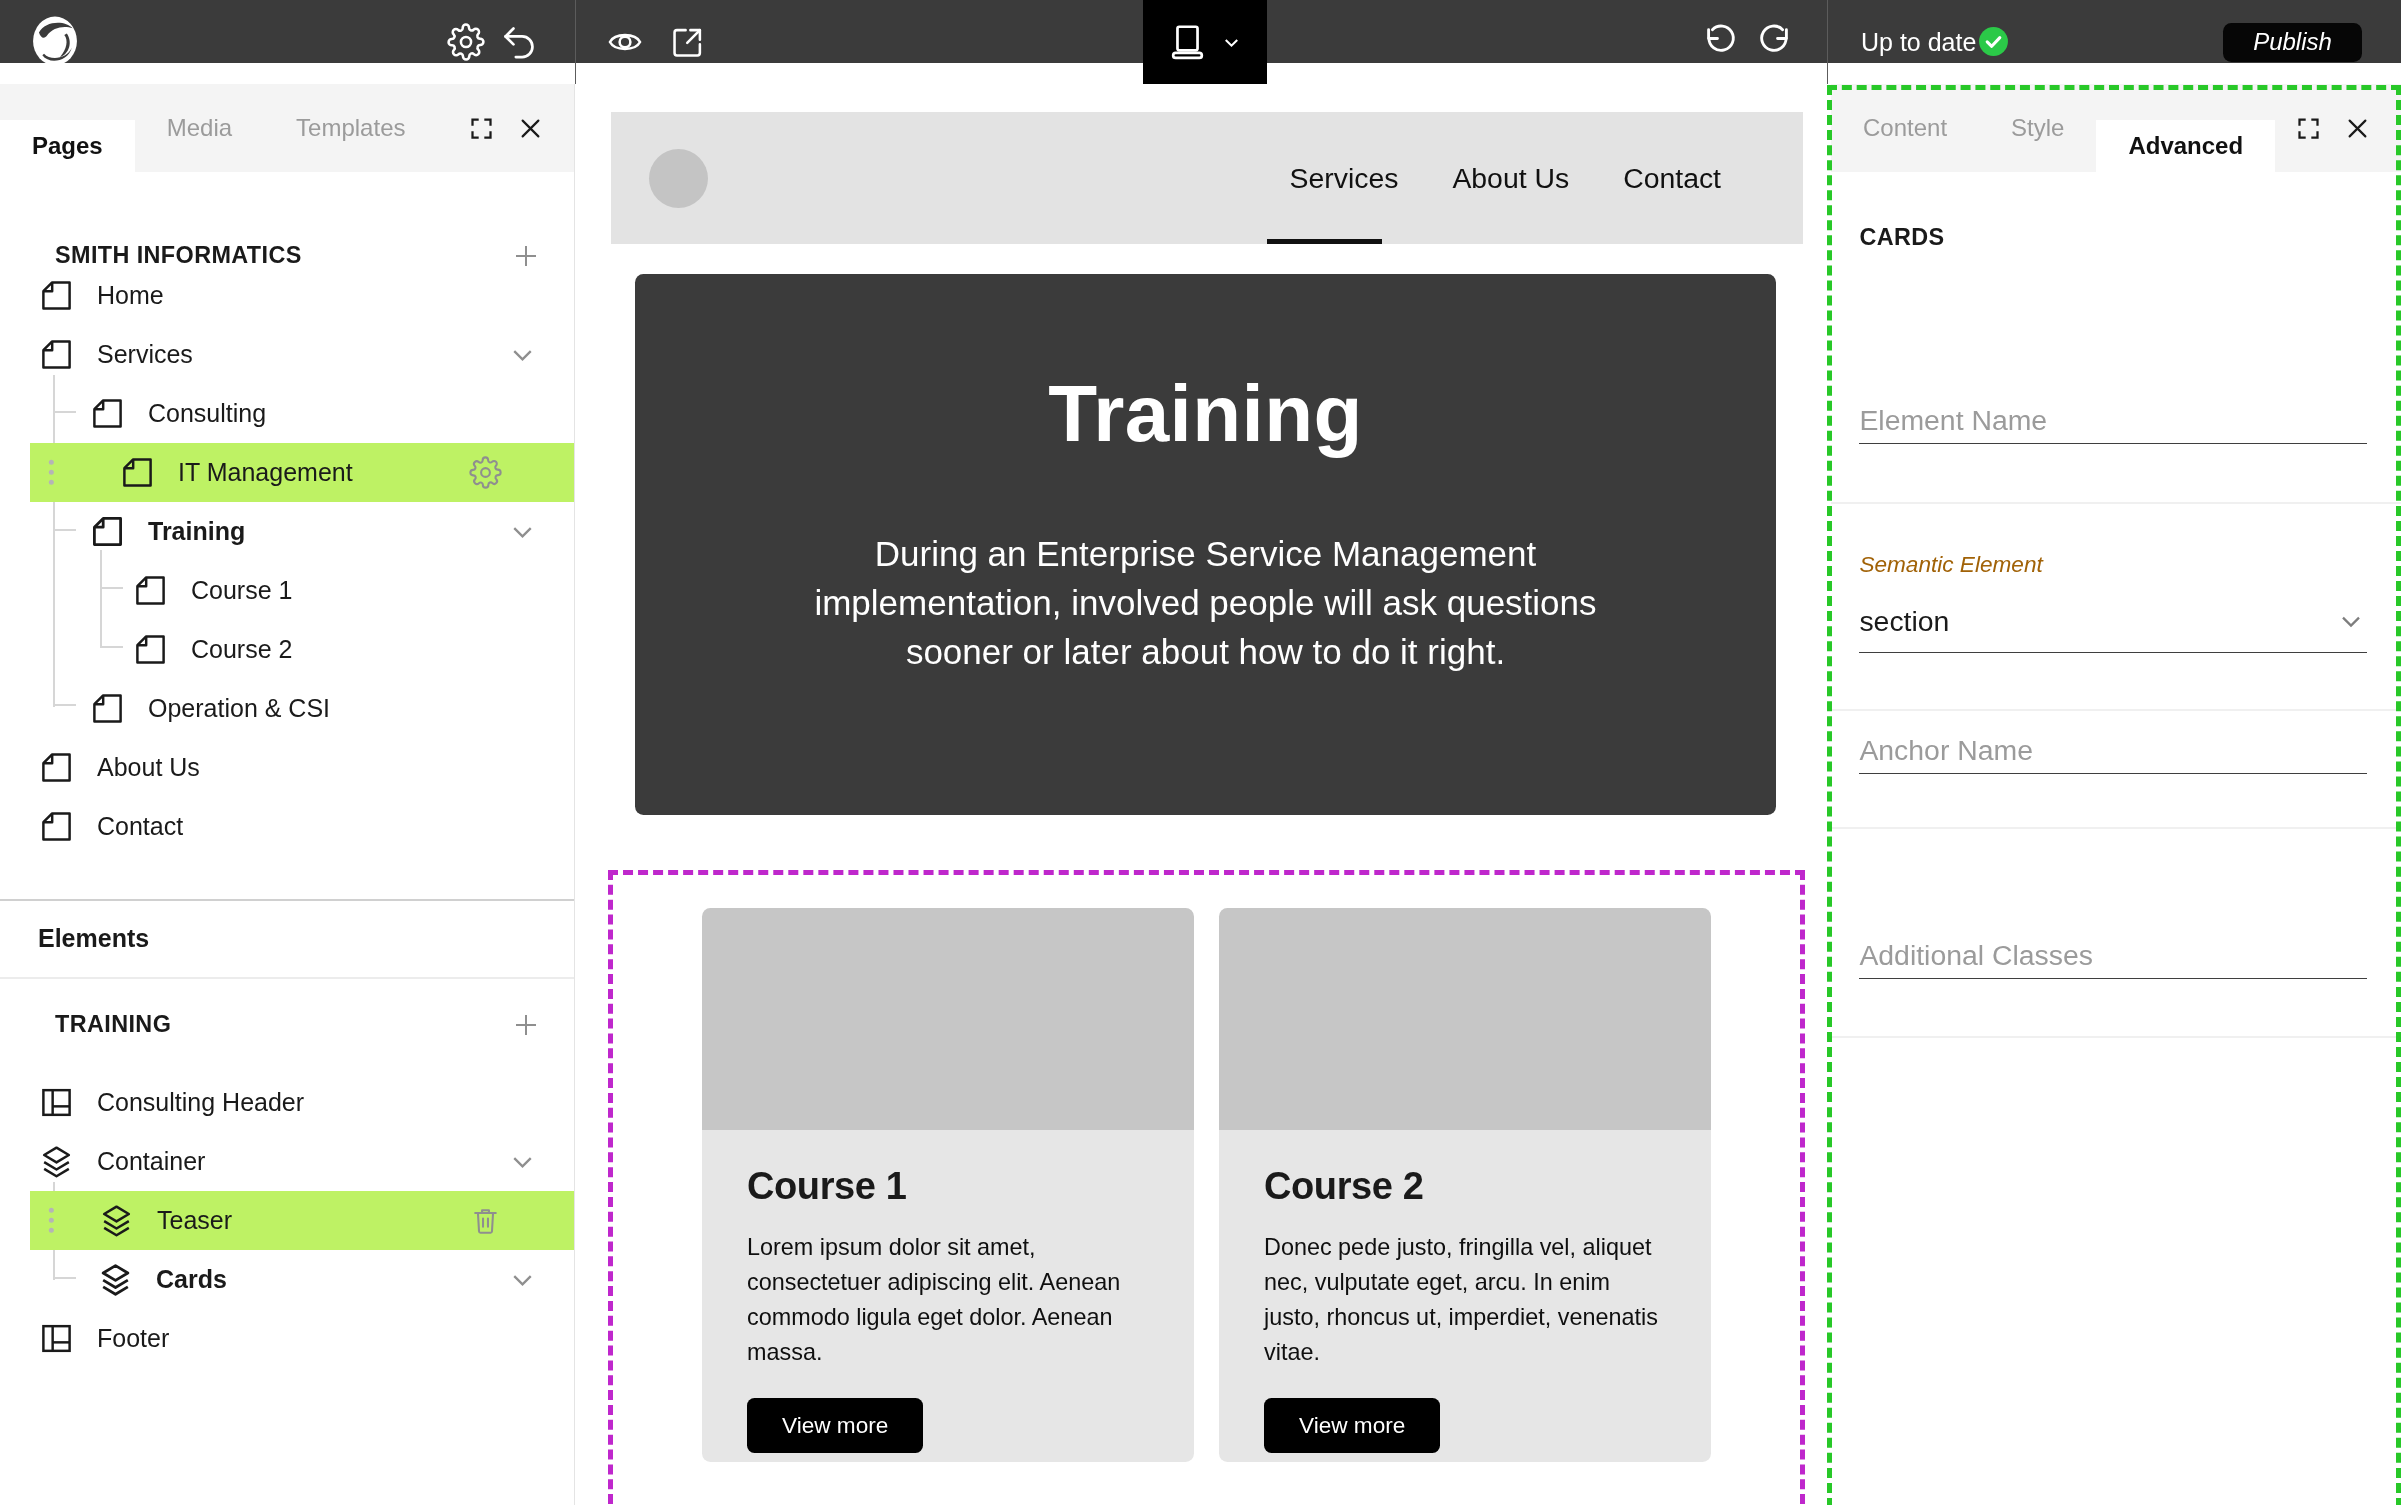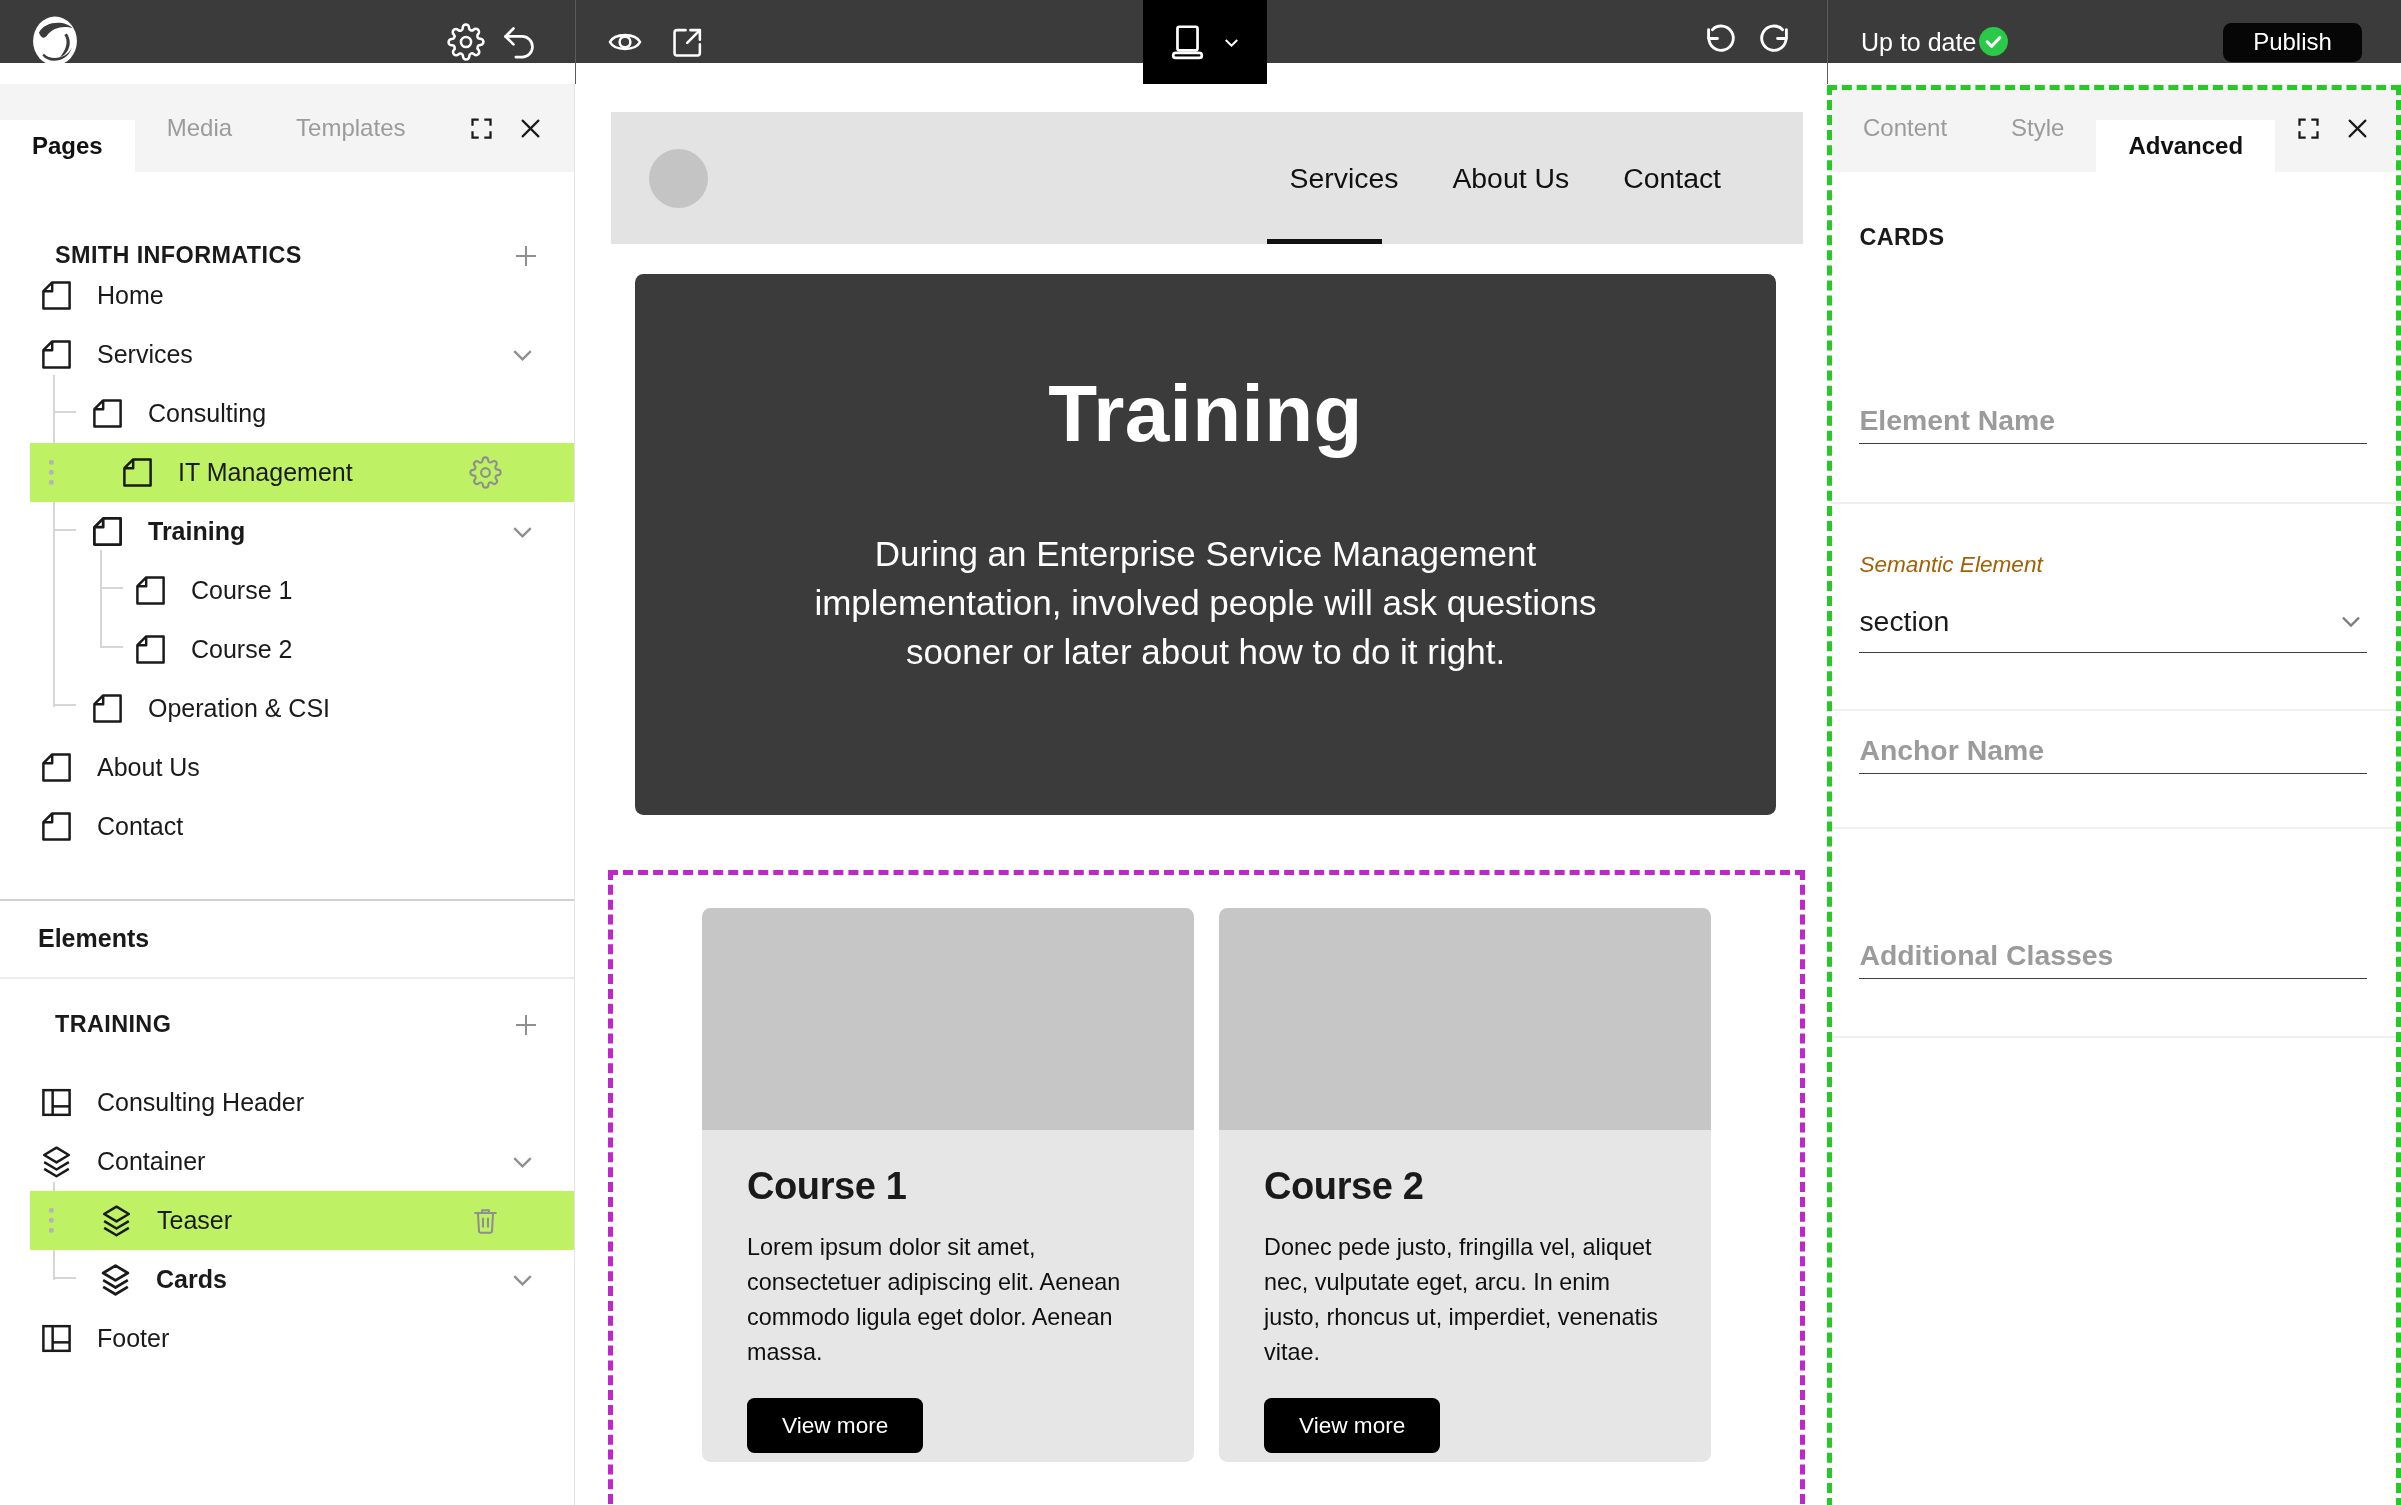--- a/index.html
+++ b/index.html
@@ -11,21 +11,21 @@
   .topbar { position:absolute; left:0; top:0; width:2401px; height:63px; background:#3b3b3b; z-index:50; }
   .topbar .vdiv { position:absolute; top:0; width:0.8px; height:84px; background:#5c5c5c; }
   .tb-icon { position:absolute; top:22.6px; width:38px; height:38px; color:#fff; cursor:pointer; }
   .logo { position:absolute; left:28px; top:14.2px; width:54px; height:55px; }
   .devicebox { position:absolute; left:1143px; top:0; width:124px; height:84px; background:#000;
                display:flex; align-items:center; justify-content:center; gap:10px; cursor:pointer; }
   .status { position:absolute; left:1861px; top:0; height:84px; display:flex; align-items:center;
             color:#fff; font-size:25px; }
   .checkwrap { position:absolute; left:1977px; top:25px; width:33px; height:33px; }
   .publish { position:absolute; left:2223px; top:22.6px; width:139px; height:39px; background:#060606;
-             border:none; border-radius:8.4px; color:#fff; font-size:24px; font-family:inherit; cursor:pointer; }
+             border:none; border-radius:8.4px; color:#fff; font-size:24px; font-family:inherit; cursor:pointer;font-style:italic; }
 
   
   .panel { position:absolute; top:84px; bottom:0; background:#fff; }
   .left-panel { left:0; width:575px; border-right:0.8px solid #e4e4e4; }
   .right-panel { left:1831px; width:570px; }
   .tabstrip { position:absolute; left:0; top:0; right:0; height:88px; background:#f4f4f4;
               display:flex; align-items:stretch; }
   .tab { display:flex; align-items:center; padding:0 32px; font-size:24px; color:#9b9b9b; cursor:pointer; }
   .tab.active { background:#fff; color:#111; font-weight:700;margin-top:36px; }
   .strip-icons { margin-left:auto; display:flex; align-items:center; gap:22px; padding-right:30px; }
@@ -70,21 +70,21 @@
   .card-body { background:#e6e6e6; border-radius:0 0 8.4px 8.4px; height:332px; padding:35px 45px 0; }
   .card-body h3 { font-size:38px; font-weight:700; letter-spacing:-0.4px; }
   .card-body p { margin-top:22px; font-size:23.4px; line-height:35px; color:#0f0f0f; }
   .card-btn { margin-top:28.4px; background:#000; color:#fff; border:none; border-radius:7.5px;
               font-size:22.6px; padding:14.2px 35px; font-family:inherit; cursor:pointer; }
 
   
   .rp-head { position:absolute; left:28.4px; top:140px; font-size:23.4px; font-weight:700; letter-spacing:0.4px; }
   .field { position:absolute; left:28.4px; width:508px; }
   .field input { width:100%; height:46px; border:none; border-bottom:1.7px solid #3f3f3f; background:transparent;
-                 font-size:28.4px; font-family:inherit; color:#6d28d9; outline:none;font-weight:bold; }
+                 font-size:28.4px; font-family:inherit; color:#6d28d9; outline:none; }
   .field input::placeholder { color:#9b9b9b; }
   .flabel { position:absolute; left:28.4px; font-size:22.6px; color:#a16207;font-style:italic; }
   .selectrow { position:absolute; left:28.4px; width:508px; height:63px; border-bottom:1.7px solid #3f3f3f;
                display:flex; align-items:center; justify-content:space-between; cursor:pointer; }
   .selectrow .val { font-size:28.4px; }
   .selectrow svg { width:32px; height:32px; color:#7d7d7d; }
   .sep { position:absolute; left:0; right:0; height:1.7px; background:#f0f0f0; }
 
   .green-outline { position:absolute; left:1827px; top:85px; width:574px; height:1438px;
                    border:5.9px dashed #28c828; z-index:60; pointer-events:none; }

